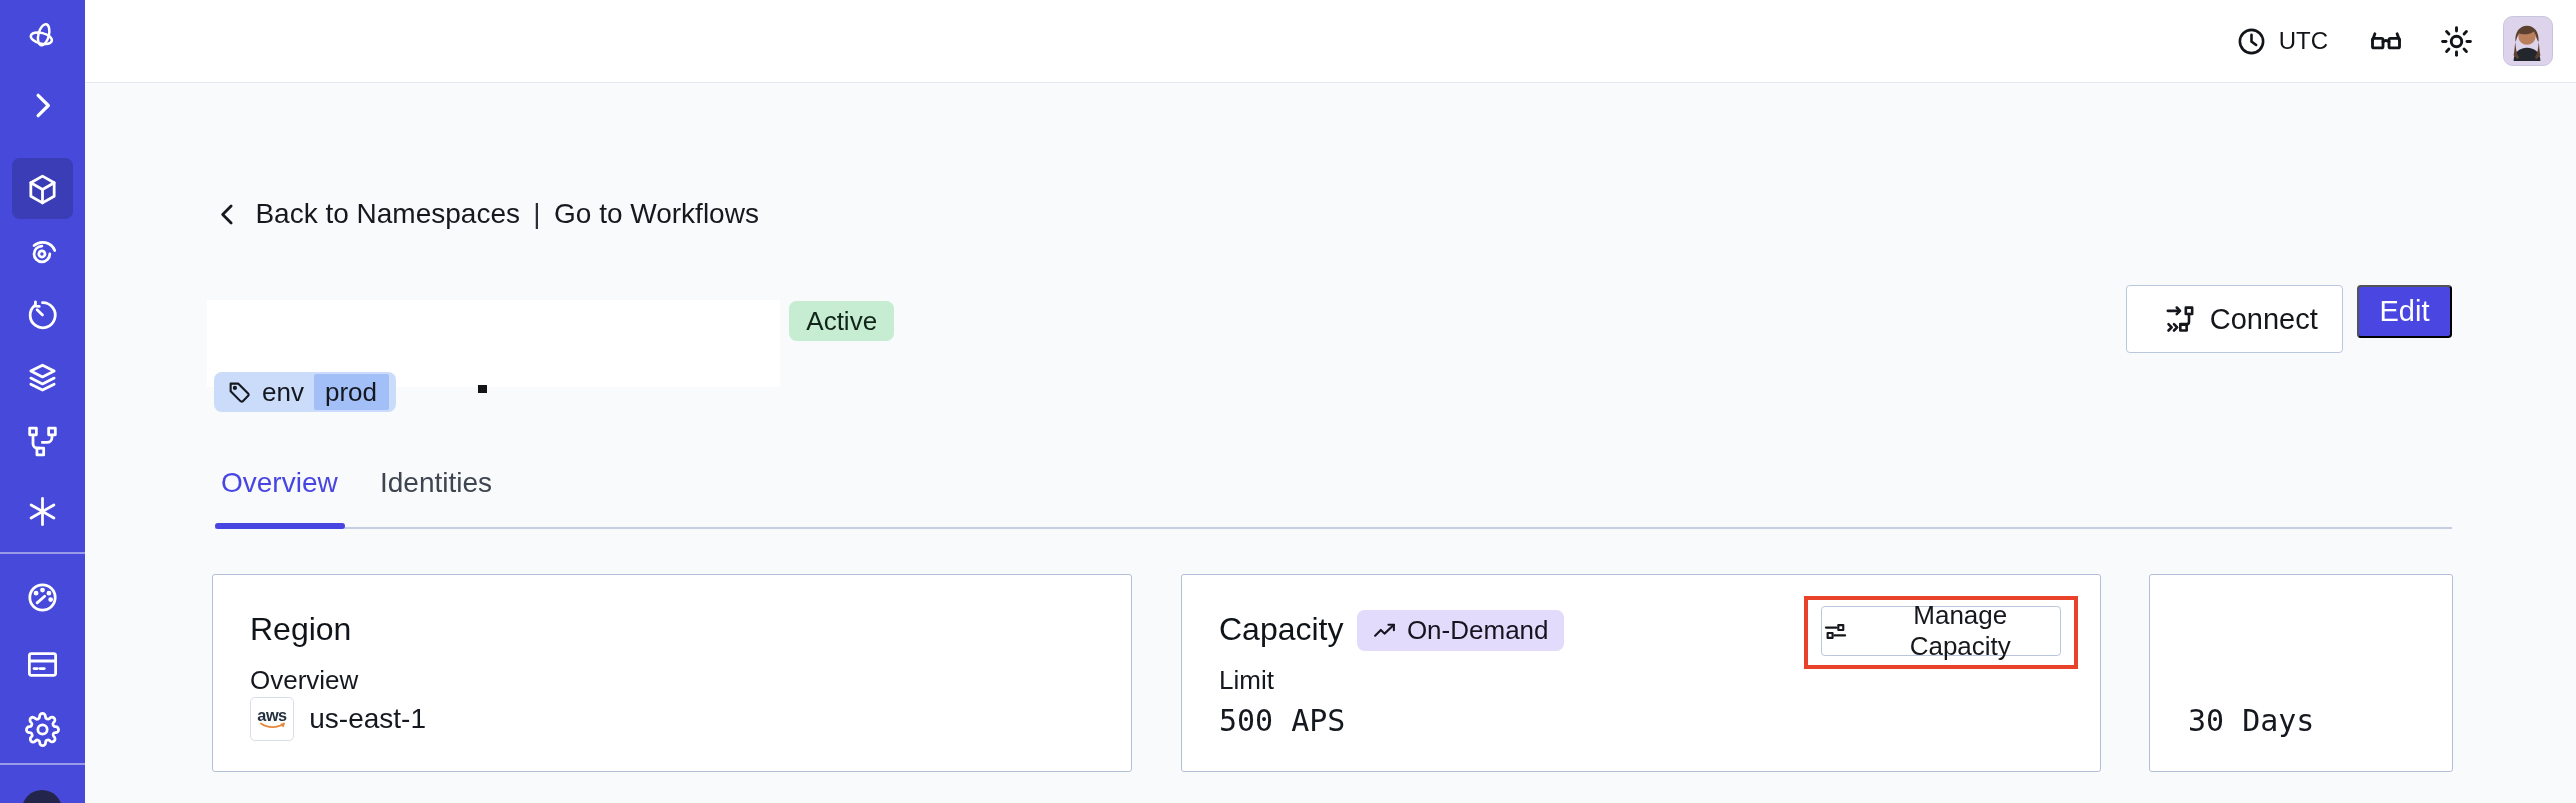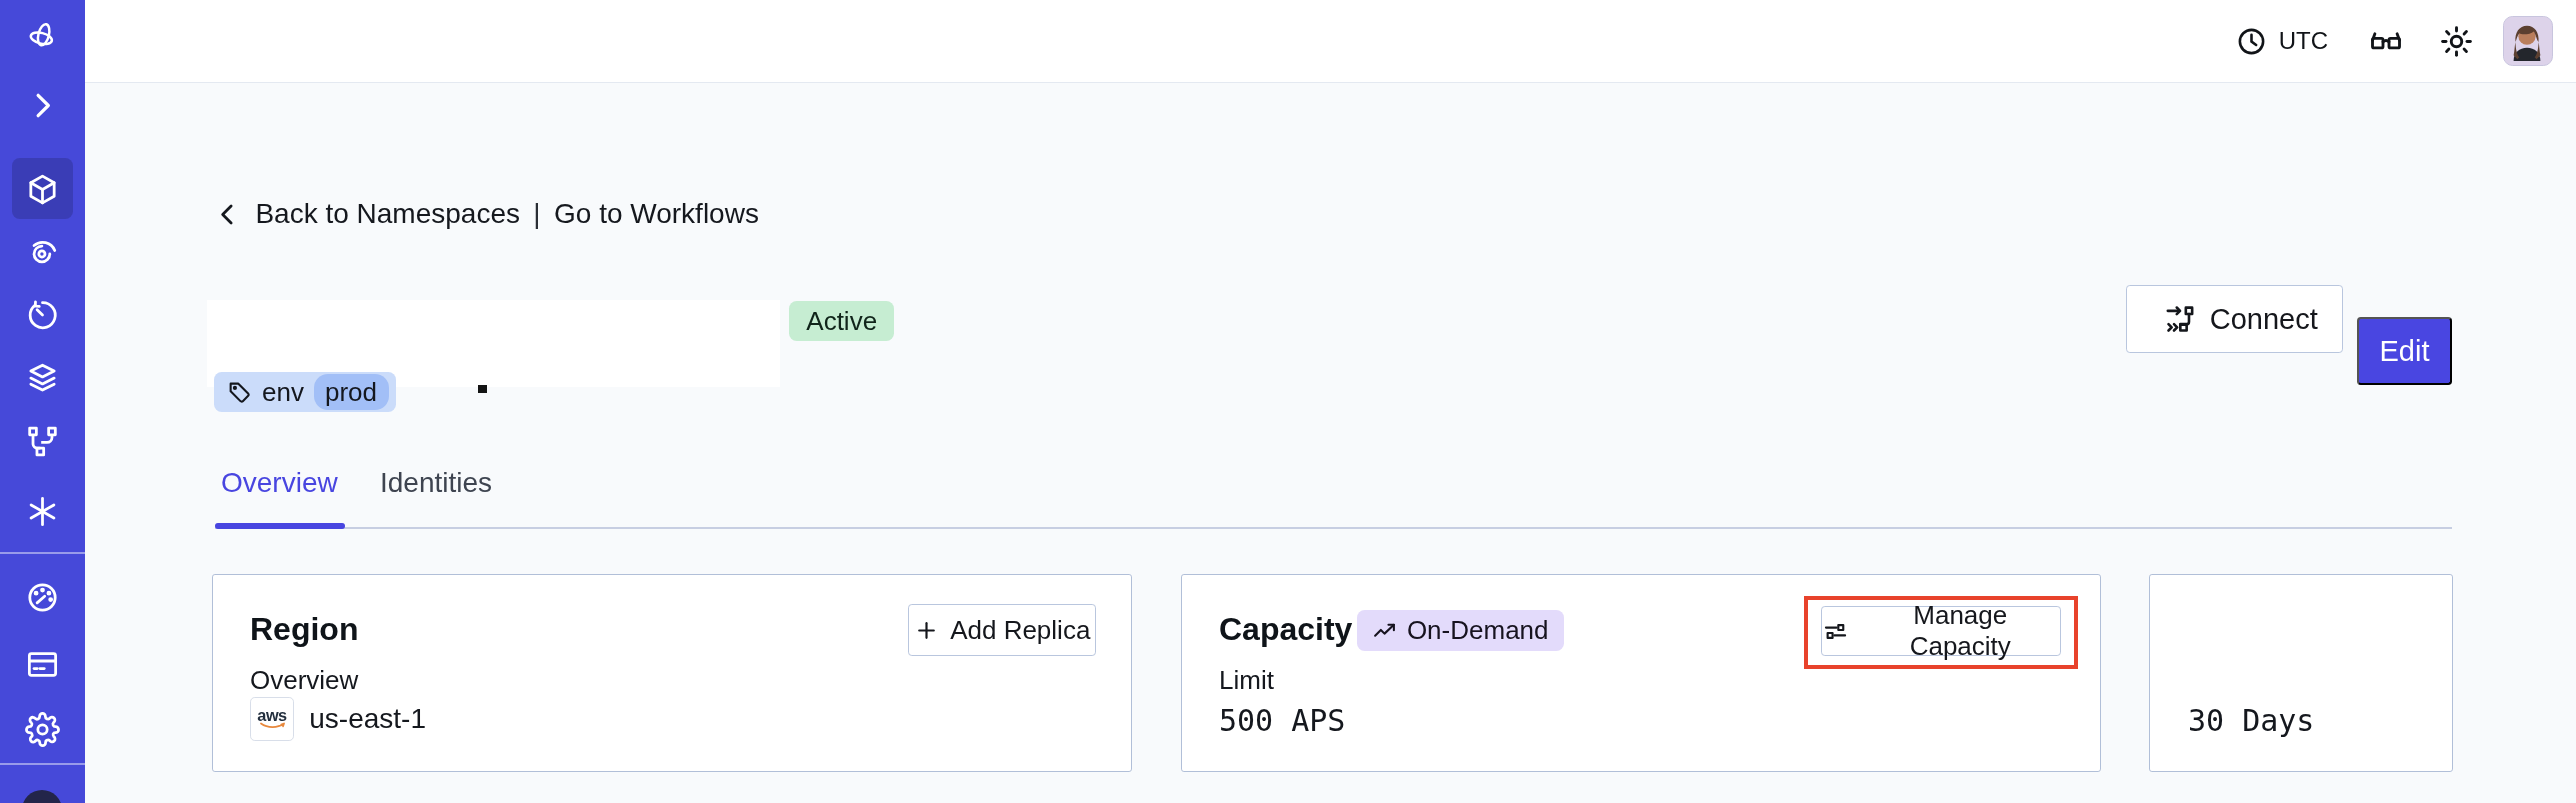--- a/index.html
+++ b/index.html
@@ -26,40 +26,40 @@
 
   
   .breadcrumb { position:absolute; left:213px; top:198px; display:flex; align-items:center; gap:13.4px; font-size:28px; font-weight:500; color:#15181E; }
   .breadcrumb .sep { font-weight:400; color:#2A2E35; }
 
   
   .redacted-title { position:absolute; left:207px; top:300px; width:573px; height:87px; background:#FFFFFF; }
   .title-dot { position:absolute; left:478px; top:385px; width:8.6px; height:7.7px; background:#141414; }
   .badge-active { position:absolute; left:789px; top:301px; height:40px; display:flex; align-items:center; padding:0 17.3px; background:#C6EDD2; border-radius:7.7px; font-size:26px; color:#10241A; }
   .tag-pill { position:absolute; left:214px; top:372px; height:40px; display:flex; align-items:center; gap:9.6px; padding:0 7.7px 0 13.4px; background:#CBDCFA; border-radius:7.7px; font-size:26px; color:#14171E; }
-  .tag-chip { background:#A2BFF7; border-radius:14px; padding:2.9px 11.5px; }
+  .tag-chip { background:#A2BFF7; border-radius:2px; padding:2.9px 11.5px; }
 
   
   .tab { position:absolute; top:467px; font-size:28px; font-weight:500; }
   .tab.overview { left:221px; color:#4845E0; }
   .tab.identities { left:380px; color:#3E4450; }
   .tabbar-line { position:absolute; left:215px; top:527px; width:2237px; height:1.9px; background:#C7CEE2; }
   .tab-underline { position:absolute; left:215px; top:523px; width:130px; height:5.8px; background:#4845E0; border-radius:2.9px; }
 
   
   .btn { display:flex; align-items:center; justify-content:center; gap:13.4px; background:#FFFFFF; border:1.9px solid #B9C6DE; border-radius:3.8px; color:#15171C; font-weight:500; cursor:pointer;padding-left:12px; }
   .btn-connect { position:absolute; left:2126px; top:285px; width:217px; height:68px; font-size:29px; }
-  .btn-edit { position:absolute; left:2357px; top:285px; width:95px; height:68px; display:flex; align-items:center; justify-content:center; background:#4946E1; border-radius:3.8px; color:#FFFFFF; font-size:29px; font-weight:500; cursor:pointer;margin-top:32px; }
+  .btn-edit { position:absolute; left:2357px; top:285px; width:95px; height:53px; display:flex; align-items:center; justify-content:center; background:#4946E1; border-radius:3.8px; color:#FFFFFF; font-size:29px; font-weight:500; cursor:pointer; }
 
   
   .card { position:absolute; top:574px; height:198px; background:#FFFFFF; border:1.9px solid #B1BFD8; border-radius:2.9px; }
   .card-region { left:212px; width:920px; }
   .card-capacity { left:1181px; width:920px; }
   .card-retention { left:2149px; width:304px; }
-  .card-title { position:absolute; font-size:32px; font-weight:700; color:#0F1419; }
+  .card-title { position:absolute; font-size:32px; font-weight:400; color:#0F1419; }
   .card-label { position:absolute; font-size:26px; color:#15181E; }
   .mono-value { position:absolute; font-family:"DejaVu Sans Mono", monospace; font-size:30px; color:#15181E; }
 
   .btn-small { display:flex; align-items:center; justify-content:center; gap:11.5px; background:#FFFFFF; border:1.9px solid #B9C6DE; border-radius:3.8px; font-size:26px; font-weight:500; color:#15171C; cursor:pointer; }
   .btn-add-replica { position:absolute; left:908px; top:604px; width:188px; height:52px; }
   .btn-manage { position:absolute; left:1821px; top:606px; width:240px; height:50px; }
   .red-highlight { position:absolute; left:1804px; top:596px; width:274px; height:73px; border:4.8px solid #E8422B; }
 
   .badge-ondemand { position:absolute; left:1357px; top:610px; height:41px; display:flex; align-items:center; gap:9.6px; padding:0 15.3px; background:#E3DBFB; border-radius:7.7px; font-size:26px; color:#17131F; }
 
@@ -252,29 +252,20 @@
     <span>Edit</span>
   </button>
 
   <div class="tab overview">Overview</div>
   <div class="tab identities">Identities</div>
   <div class="tabbar-line"></div>
   <div class="tab-underline"></div>
 
   <section class="card card-region"></section>
   <div class="card-title" style="left:250px; top:611px;">Region</div>
-  <button class="btn-small btn-add-replica">
-    <span style="display:flex;">
-      <svg width="25" height="25" viewBox="0 0 24 24" fill="none" stroke="#15171C" stroke-width="2.1" stroke-linecap="round">
-          <path d="M12 5v14"></path>
-          <path d="M5 12h14"></path>
-        </svg>
-    </span>
-    <span>Add Replica</span>
-  </button>
   <div class="card-label" style="left:250px; top:665px;">Overview</div>
   <div class="region-row">
     <span class="aws-box">
       <span class="aws-text">aws</span>
       <svg width="27" height="7.7" viewBox="0 0 28 8">
           <path d="M2 1.5c7 5 17 5 24 0l-3 1.2M26 1.5l-1 3" stroke="#E8883C" stroke-width="1.8" fill="none" stroke-linecap="round"></path>
         </svg>
     </span>
     <span>us-east-1</span>
   </div>

